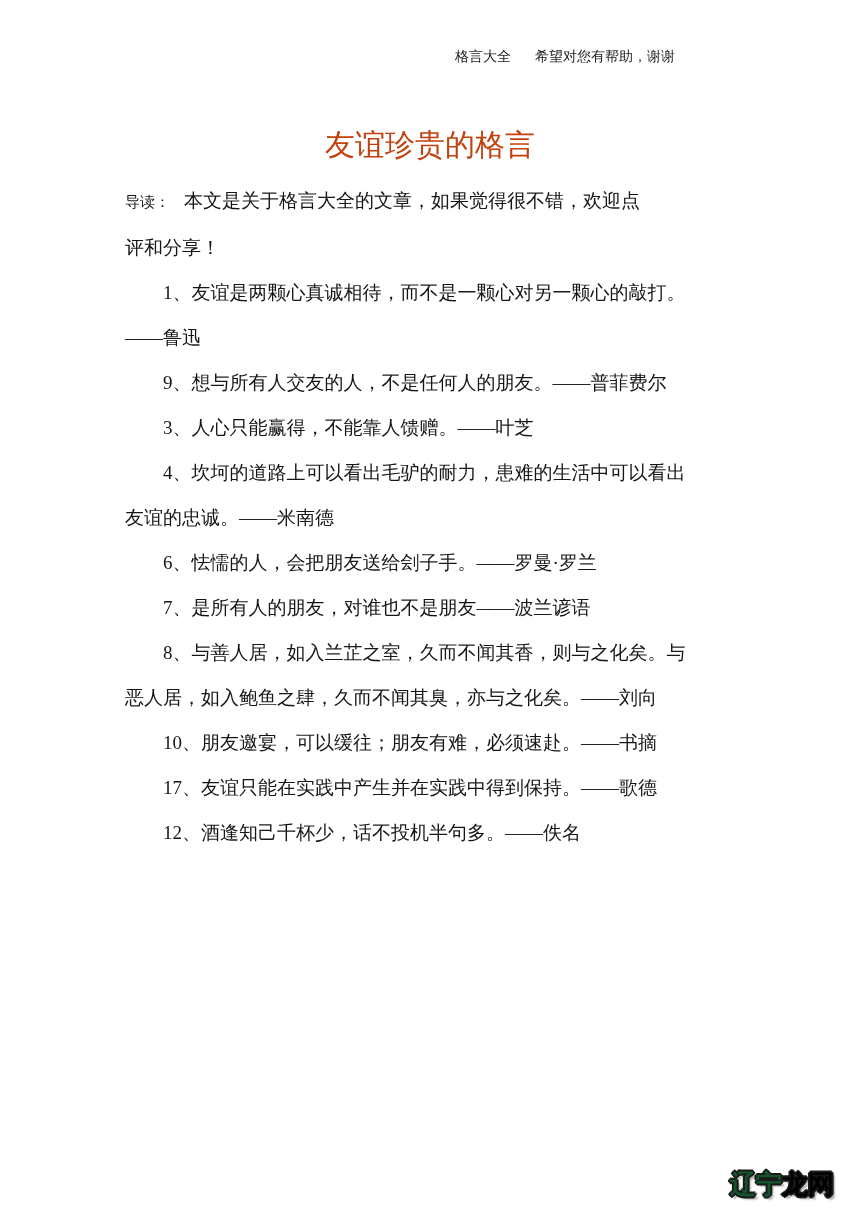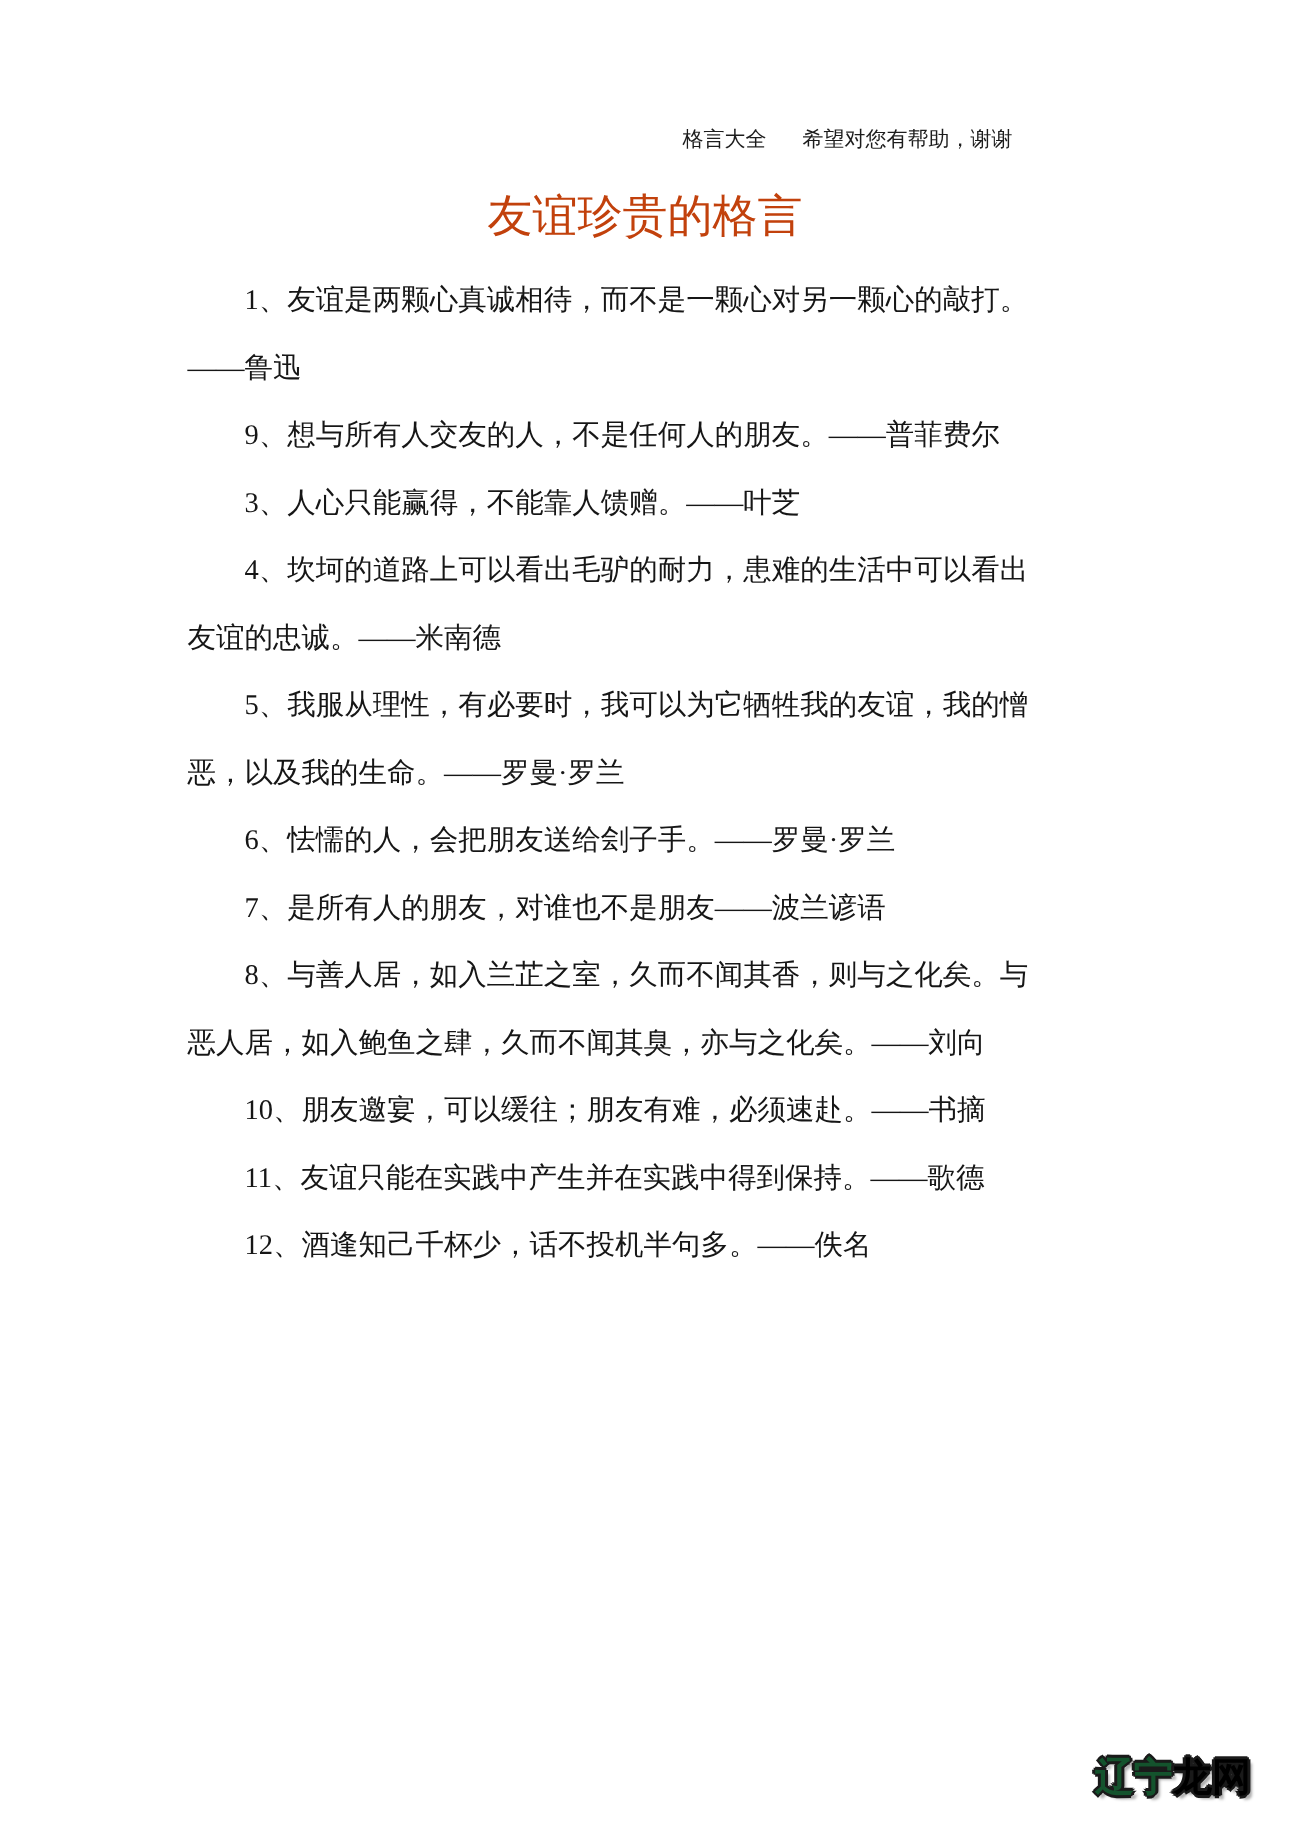--- a/index.html
+++ b/index.html
@@ -6,21 +6,21 @@
   .page{
     position:relative;
     width:860px;height:1218px;
     background:#ffffff;
     color:#161616;
     font-family:"Liberation Serif", serif;
     overflow:hidden;
   }
   .doc-header{
     position:absolute;
-    top:84px;left:455px;
+    top:48px;left:455px;
     font-size:14px;
     white-space:nowrap;
     color:#1c1c1c;
   }
   .doc-header .site{margin-right:24px;}
   .doc-title{
     position:absolute;
     top:127px;left:0;
     width:100%;
     margin:0;
@@ -68,30 +68,30 @@
 
 <div class="page">
 
   <div class="doc-header">
     <span class="site">格言大全</span><span>希望对您有帮助，谢谢</span>
   </div>
 
   <h1 class="doc-title">友谊珍贵的格言</h1>
 
   <div class="content">
+    <p class="intro"><span class="intro-label">导读：</span><span>本文是关于格言大全的文章，如果觉得很不错，欢迎点<br>评和分享！</span></p>
     <div>
         <p class="quote">1、友谊是两颗心真诚相待，而不是一颗心对另一颗心的敲打。<br>——鲁迅</p>
         <p class="quote">9、想与所有人交友的人，不是任何人的朋友。——普菲费尔</p>
         <p class="quote">3、人心只能赢得，不能靠人馈赠。——叶芝</p>
         <p class="quote">4、坎坷的道路上可以看出毛驴的耐力，患难的生活中可以看出<br>友谊的忠诚。——米南德</p>
-        <p class="quote">5、我服从理性，有必要时，我可以为它牺牲我的友谊，我的憎<br>恶，以及我的生命。——罗曼·罗兰</p>
         <p class="quote">6、怯懦的人，会把朋友送给刽子手。——罗曼·罗兰</p>
         <p class="quote">7、是所有人的朋友，对谁也不是朋友——波兰谚语</p>
         <p class="quote">8、与善人居，如入兰芷之室，久而不闻其香，则与之化矣。与<br>恶人居，如入鲍鱼之肆，久而不闻其臭，亦与之化矣。——刘向</p>
         <p class="quote">10、朋友邀宴，可以缓往；朋友有难，必须速赴。——书摘</p>
-        <p class="quote">11、友谊只能在实践中产生并在实践中得到保持。——歌德</p>
+        <p class="quote">17、友谊只能在实践中产生并在实践中得到保持。——歌德</p>
         <p class="quote">12、酒逢知己千杯少，话不投机半句多。——佚名</p>
       </div>
   </div>
 
   <div class="watermark"><span class="wm wm1" style="color: #14532d;">辽宁</span><span class="wm wm2" style="color: #000000;">龙网</span></div>
 
 </div>
 
 </body></html>

